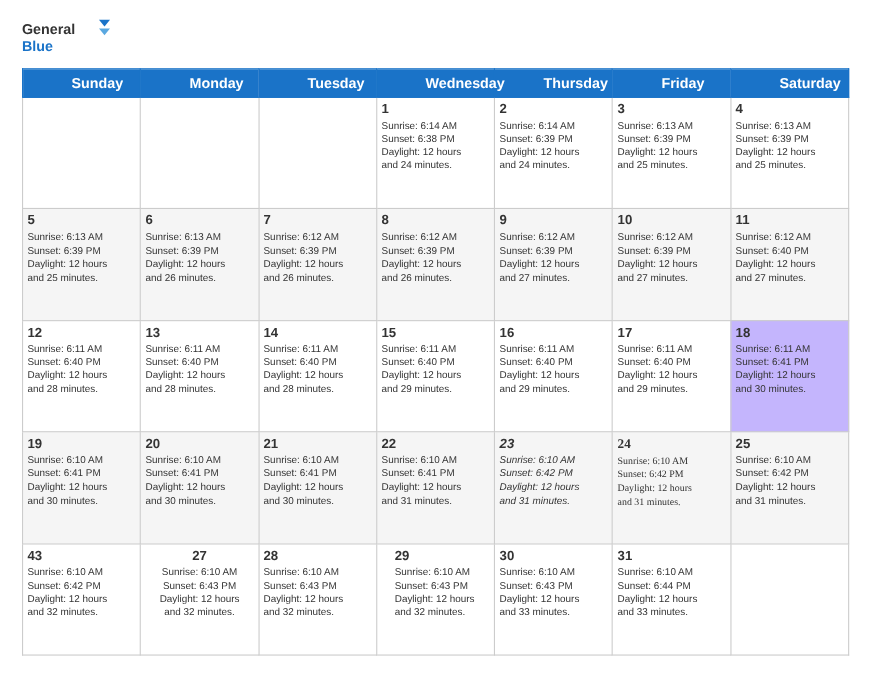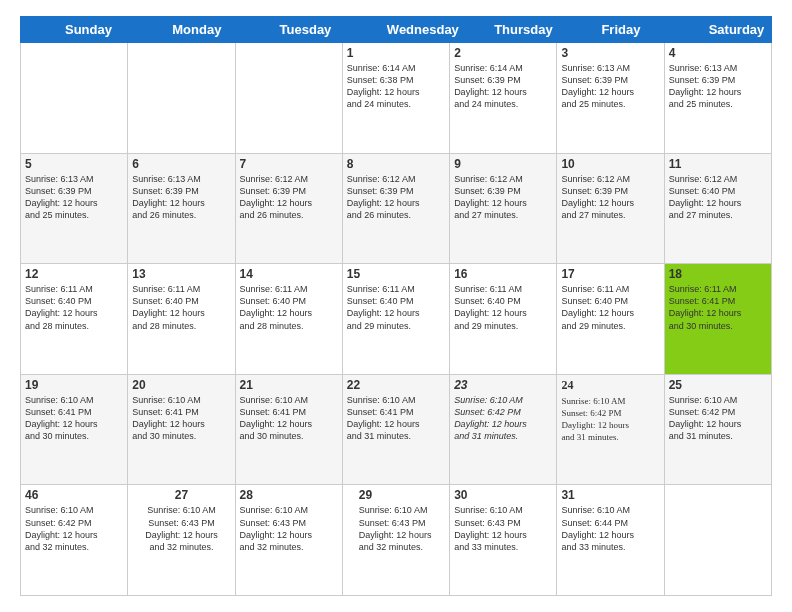--- a/index.html
+++ b/index.html
@@ -87,20 +87,34 @@
     }
     .calendar thead tr th {
       background-color: #1a73c8 !important;
       padding-left: 44px;
     }
   </style>
 </head>
 <body>
 
 <div class="page">
+  <div class="header">
+    <div class="logo">
+  <svg width="80" height="36" viewBox="0 0 80 36">
+    <text x="0" y="15" font-size="13" font-weight="bold" font-family="Arial,Helvetica,sans-serif" fill="#333">General</text>
+    <polygon points="70,2 80,2 75,8" fill="#1a73c8"></polygon>
+    <polygon points="70,10 80,10 75,16" fill="#5aa8e0"></polygon>
+    <text x="0" y="30" font-size="13" font-weight="bold" font-family="Arial,Helvetica,sans-serif" fill="#1a73c8">Blue</text>
+  </svg>
+</div>
+    <div class="title-block">
+      <div class="month-title"></div>
+      <div class="location"></div>
+    </div>
+  </div>
 
   <table class="calendar">
     <thead>
       <tr>
       <th>Sunday</th>
           <th>Monday</th>
           <th>Tuesday</th>
           <th>Wednesday</th>
           <th>Thursday</th>
           <th>Friday</th>
@@ -228,21 +242,21 @@
 Daylight: 12 hours
 and 29 minutes.</div>
           </td>
           <td style="background-color: rgb(255, 255, 255);">
             <span class="day-num">17</span>
             <div class="day-info" style="white-space: pre-line;">Sunrise: 6:11 AM
 Sunset: 6:40 PM
 Daylight: 12 hours
 and 29 minutes.</div>
           </td>
-          <td style="background-color: #84cc16;">
+          <td style="background-color: #c4b5fd;">
             <span class="day-num">18</span>
             <div class="day-info" style="white-space: pre-line;">Sunrise: 6:11 AM
 Sunset: 6:41 PM
 Daylight: 12 hours
 and 30 minutes.</div>
           </td>
         </tr>
         <tr>
           <td style="background-color: rgb(245, 245, 245);">
             <span class="day-num">19</span>
@@ -289,21 +303,21 @@
           <td style="background-color: rgb(245, 245, 245);">
             <span class="day-num">25</span>
             <div class="day-info" style="white-space: pre-line;">Sunrise: 6:10 AM
 Sunset: 6:42 PM
 Daylight: 12 hours
 and 31 minutes.</div>
           </td>
         </tr>
         <tr>
           <td style="background-color: rgb(255, 255, 255);">
-            <span class="day-num">46</span>
+            <span class="day-num">43</span>
             <div class="day-info" style="white-space: pre-line;">Sunrise: 6:10 AM
 Sunset: 6:42 PM
 Daylight: 12 hours
 and 32 minutes.</div>
           </td>
           <td style="background-color: rgb(255, 255, 255); text-align: center;">
             <span class="day-num">27</span>
             <div class="day-info" style="white-space: pre-line;">Sunrise: 6:10 AM
 Sunset: 6:43 PM
 Daylight: 12 hours

